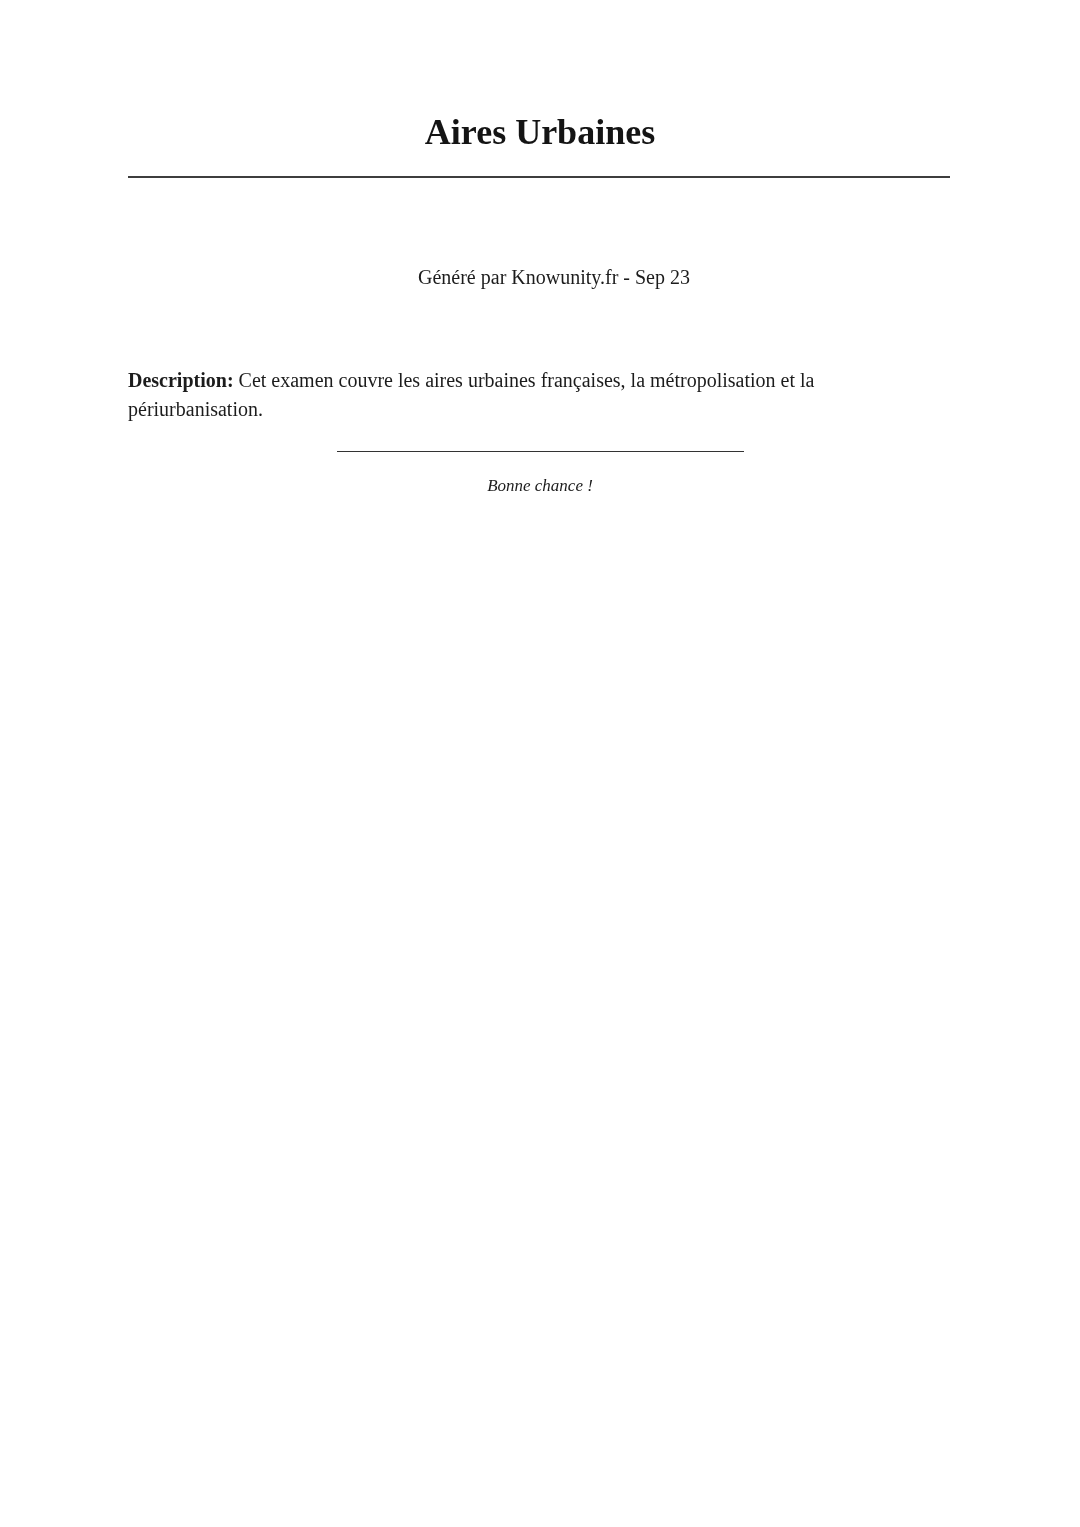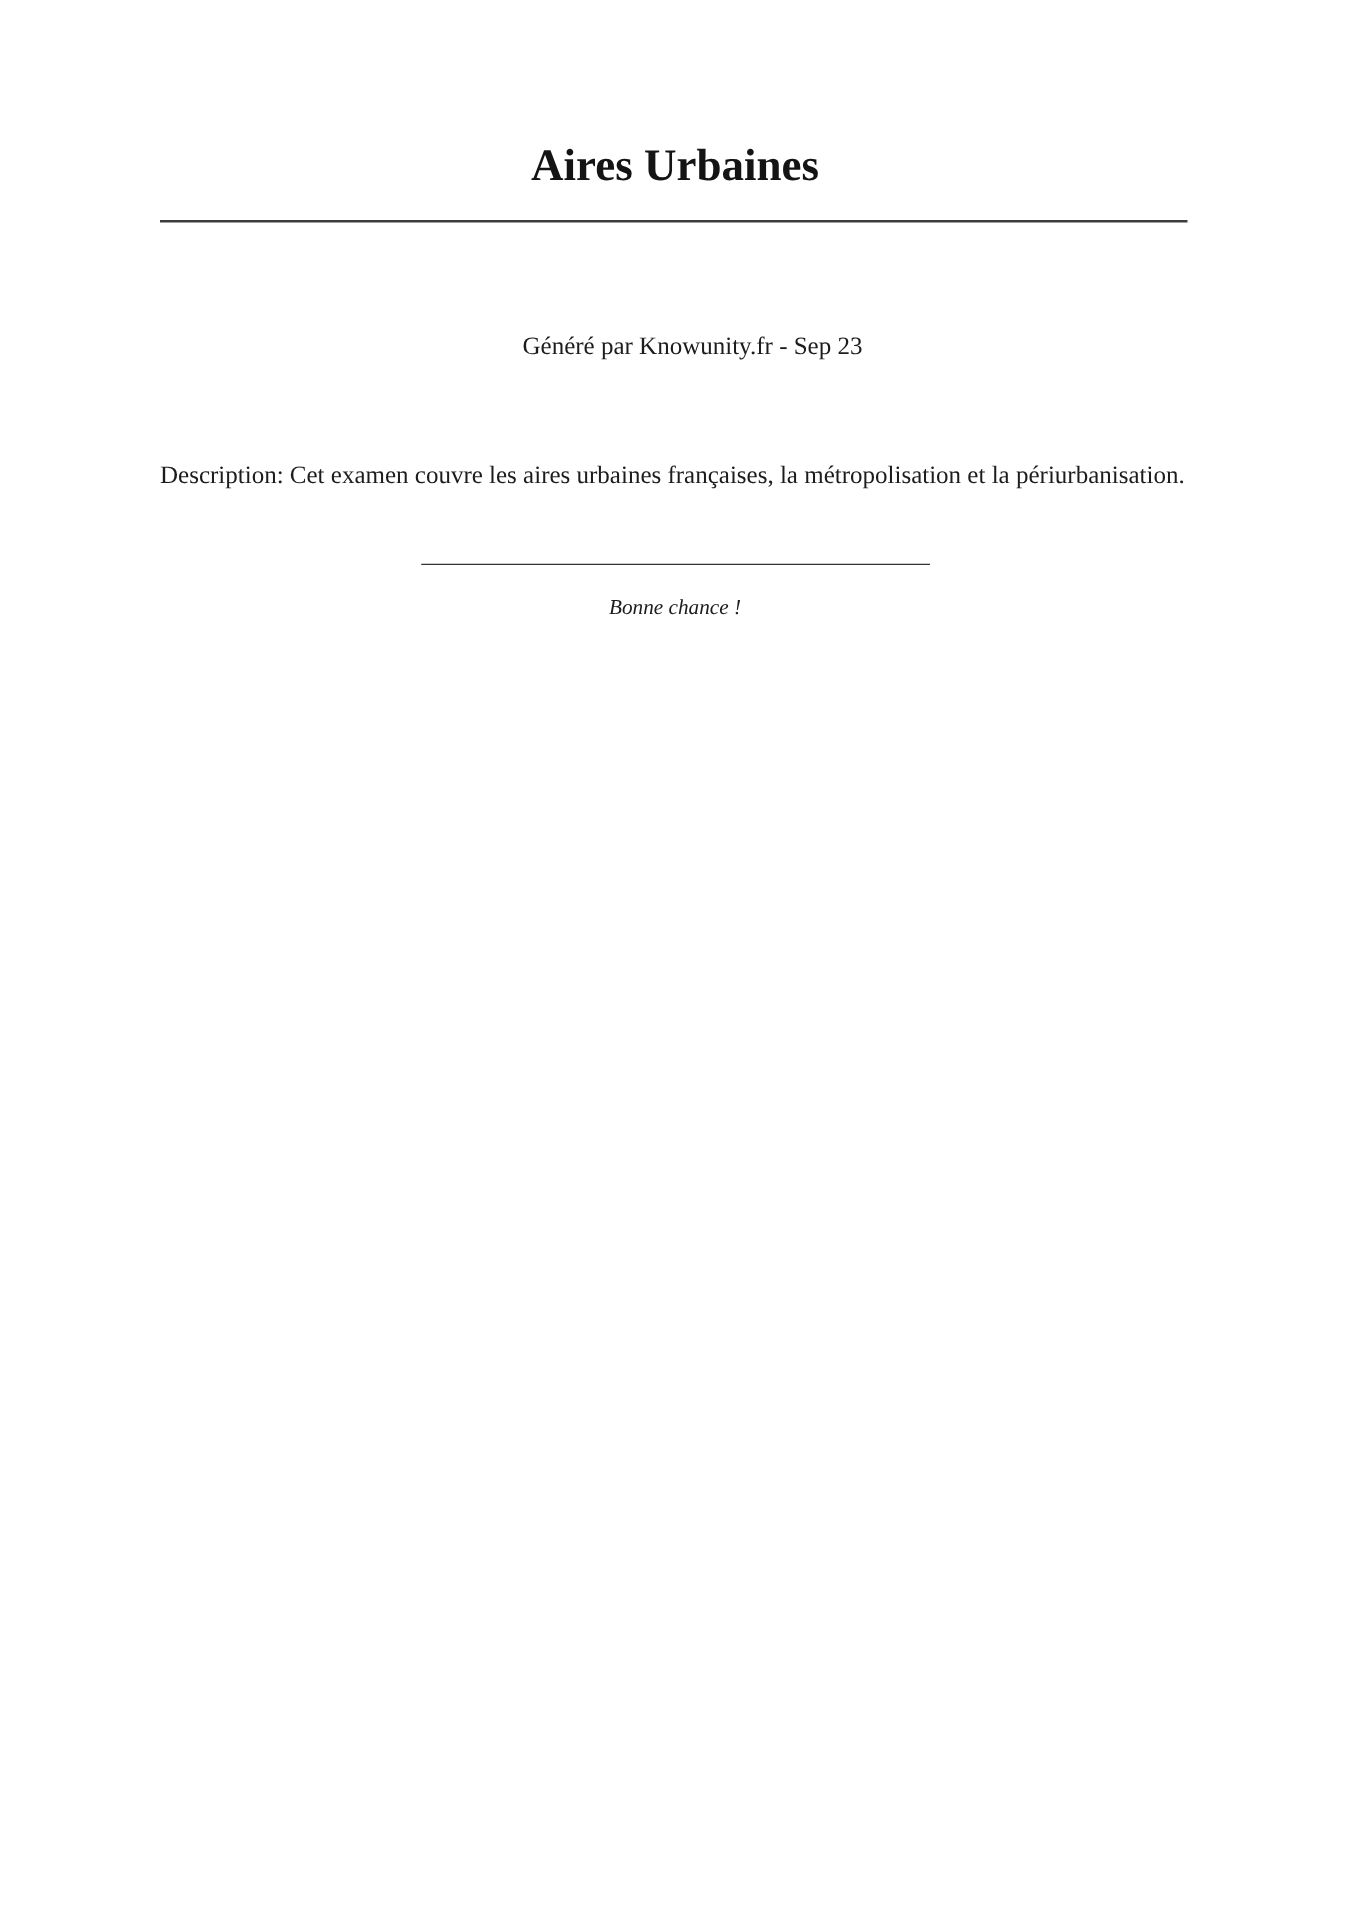--- a/index.html
+++ b/index.html
@@ -47,21 +47,21 @@
   .description {
     position: absolute;
     top: 346px;
     left: 128px;
     width: 824px;
     font-size: 20px;
     line-height: 29px;
     text-align: left;
   }
   .description .label {
-    font-weight: 400;
+    font-weight: 700;
   }
   .divider-short {
     position: absolute;
     top: 451px;
     left: 337px;
     width: 407px;
     height: 0;
     border-top: 1px solid #333333;
   }
   .good-luck {

